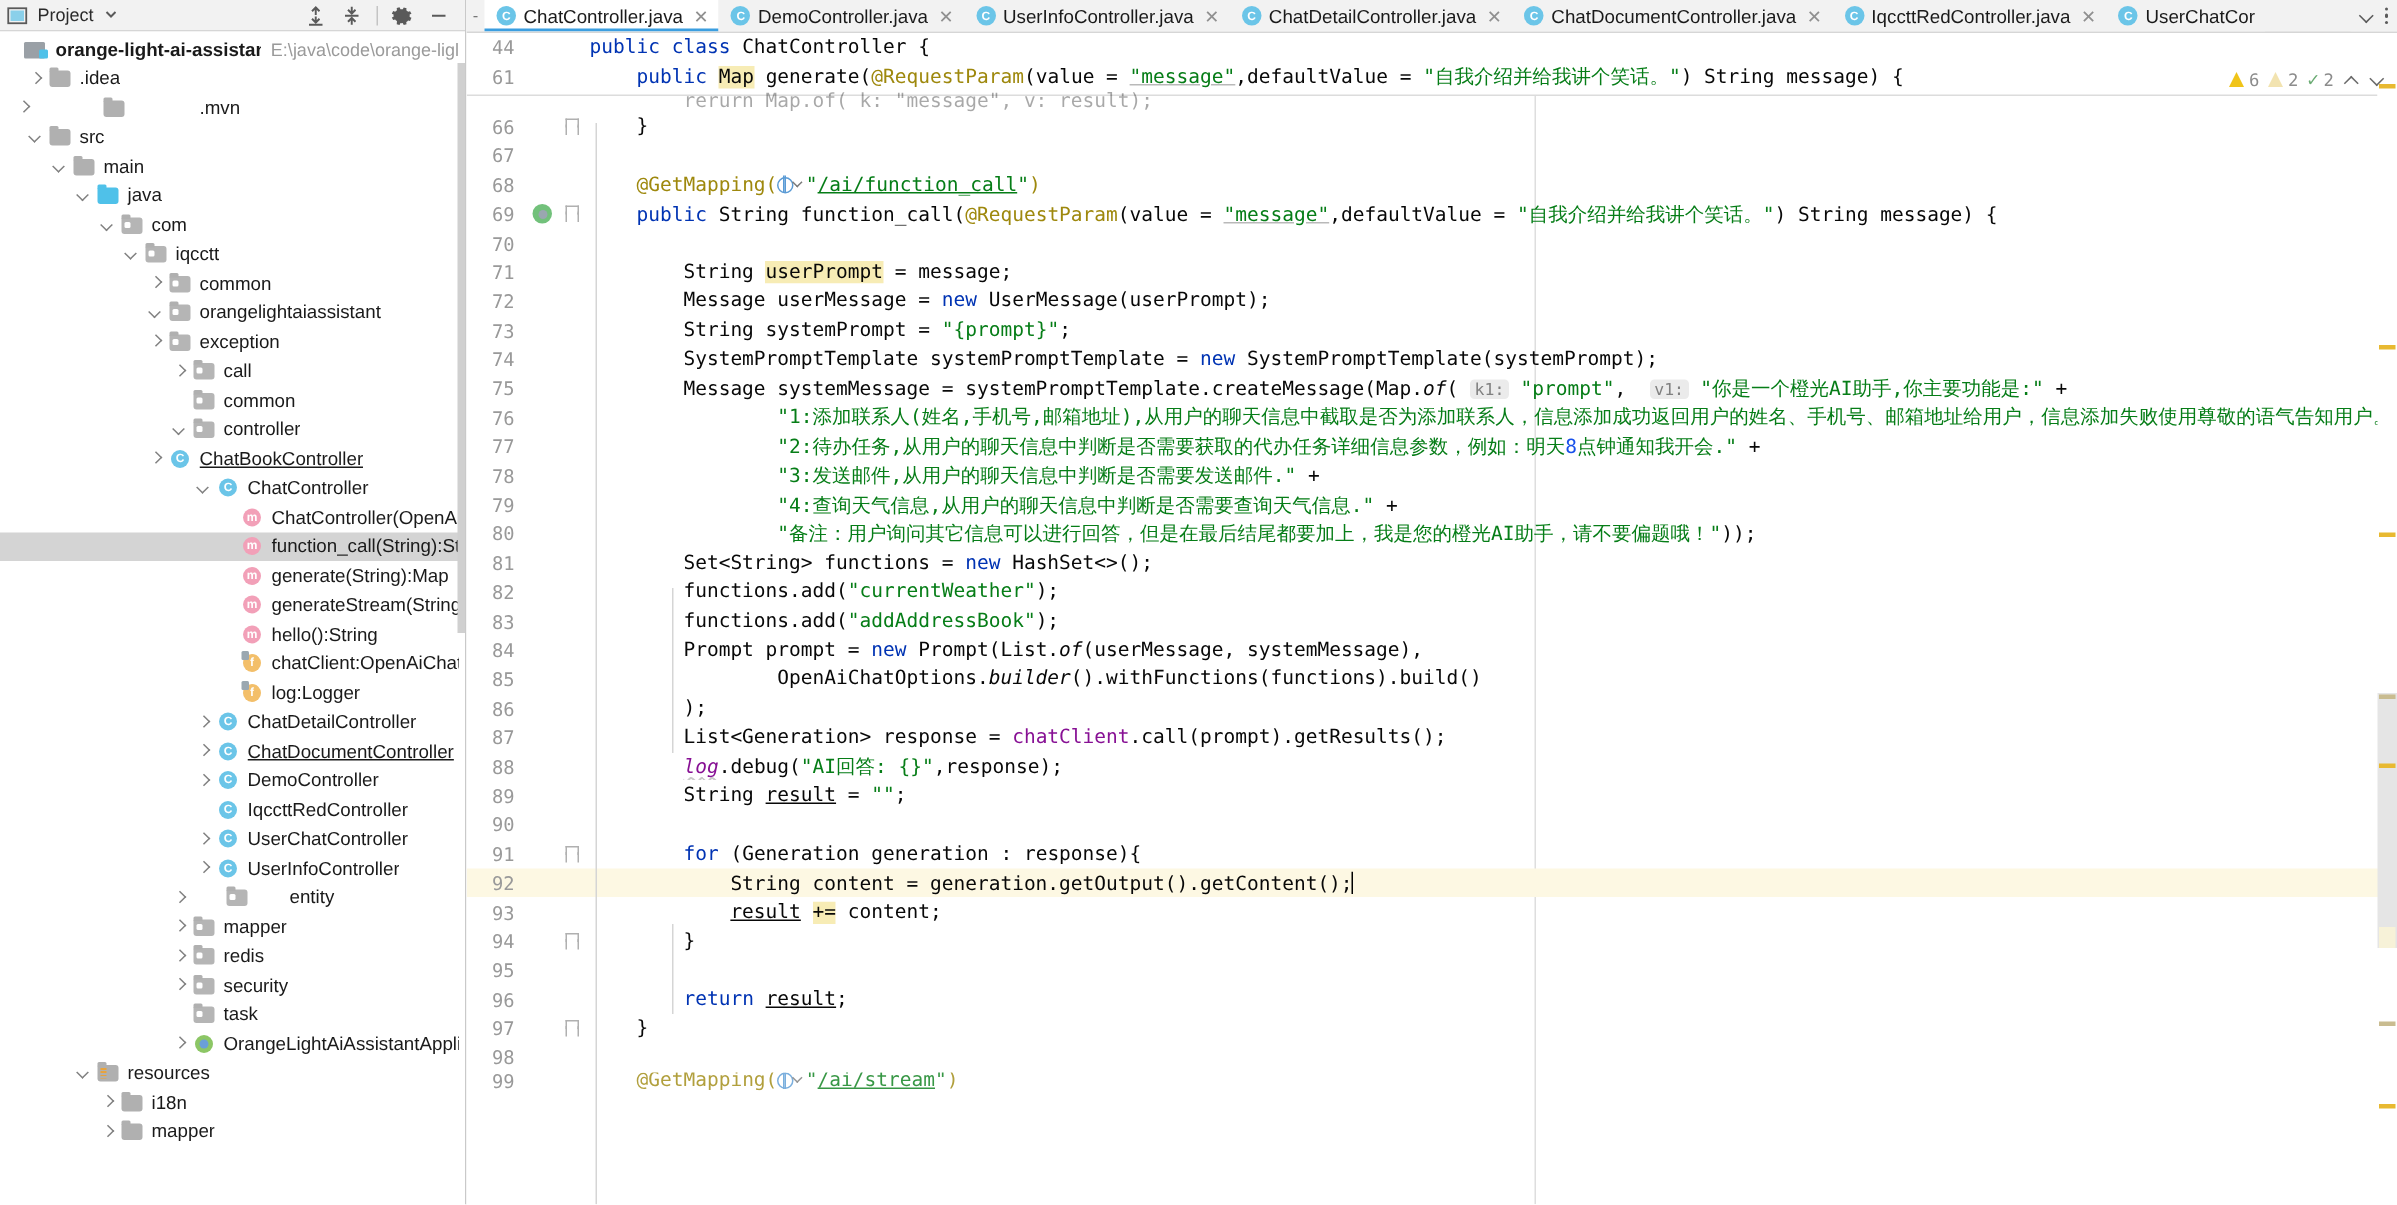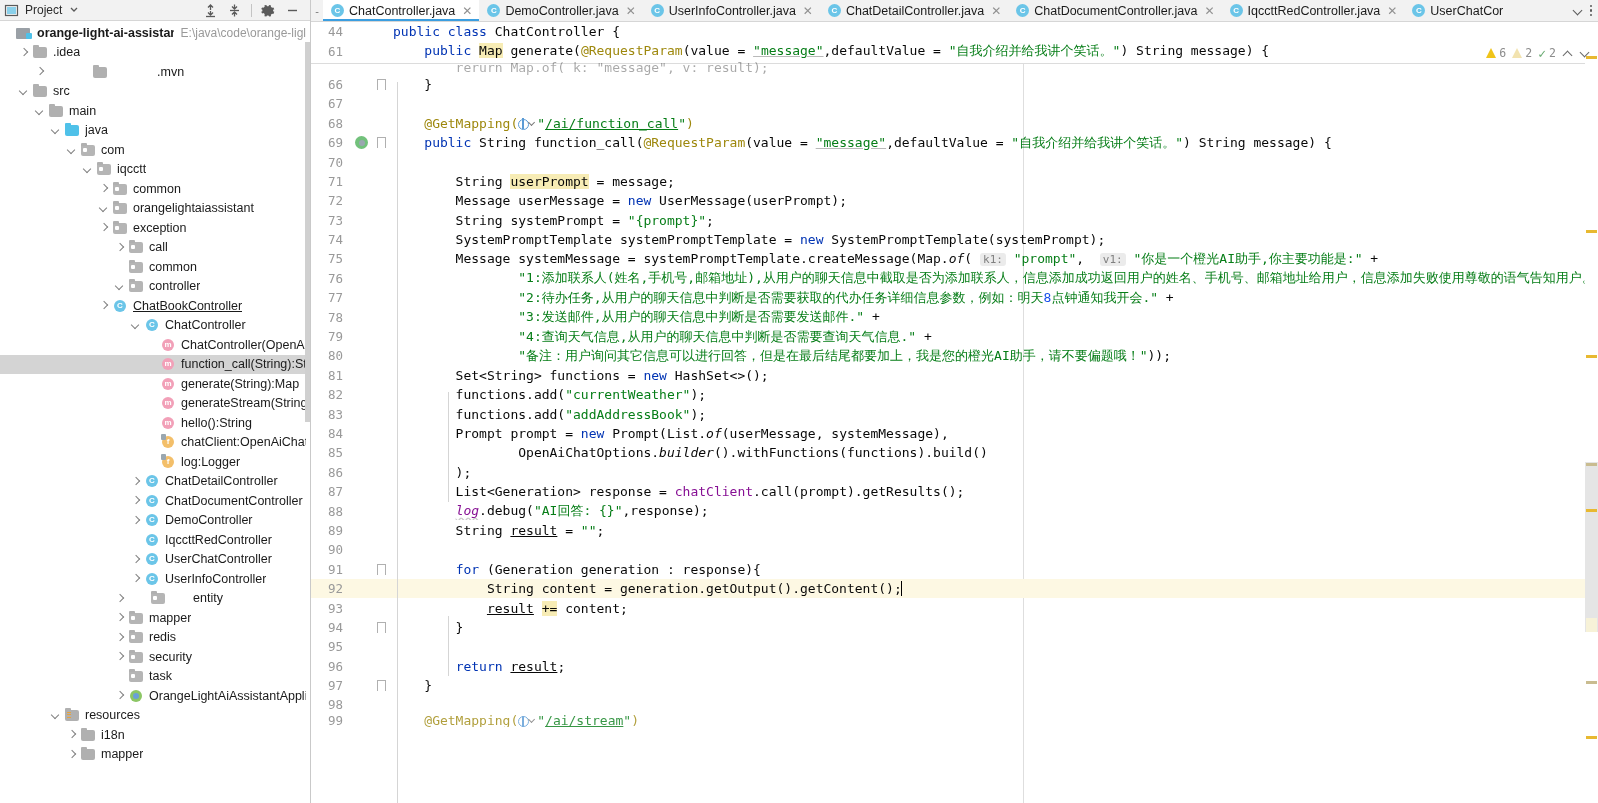--- a/index.html
+++ b/index.html
@@ -552,21 +552,21 @@
         <span class="ic mod"></span>
         <span class="rowtext" style="font-weight:bold;">orange-light-ai-assistant</span>
         <span class="rowpath">E:\java\code\orange-ligl</span>
       </div>
       <div id="tree-rows">
           <div class="row" style="padding-left: 18px;">
             <span class="arrow right"></span>
             <span class="ic folder"></span>
             <span class="rowtext">.idea</span>
           </div>
-          <div class="row" style="padding-left: 34px; gap: 44px;">
+          <div class="row" style="padding-left: 10px; gap: 44px;">
             <span class="arrow right"></span>
             <span class="ic folder"></span>
             <span class="rowtext">.mvn</span>
           </div>
           <div class="row" style="padding-left: 18px;">
             <span class="arrow down"></span>
             <span class="ic folder"></span>
             <span class="rowtext">src</span>
           </div>
           <div class="row" style="padding-left: 34px;">
@@ -682,21 +682,21 @@
             <span class="ic fld">
               <span class="lock"></span>
             </span>
             <span class="rowtext">log:Logger</span>
           </div>
           <div class="row" style="padding-left: 130px;">
             <span class="arrow right"></span>
             <span class="ic cls"></span>
             <span class="rowtext">ChatDetailController</span>
           </div>
-          <div class="row" style="padding-left: 130px;">
+          <div class="row" style="padding-left: 130px; text-decoration: underline;">
             <span class="arrow right"></span>
             <span class="ic cls"></span>
             <span class="rowtext">ChatDocumentController</span>
           </div>
           <div class="row" style="padding-left: 130px;">
             <span class="arrow right"></span>
             <span class="ic cls"></span>
             <span class="rowtext">DemoController</span>
           </div>
           <div class="row" style="padding-left: 130px;">

